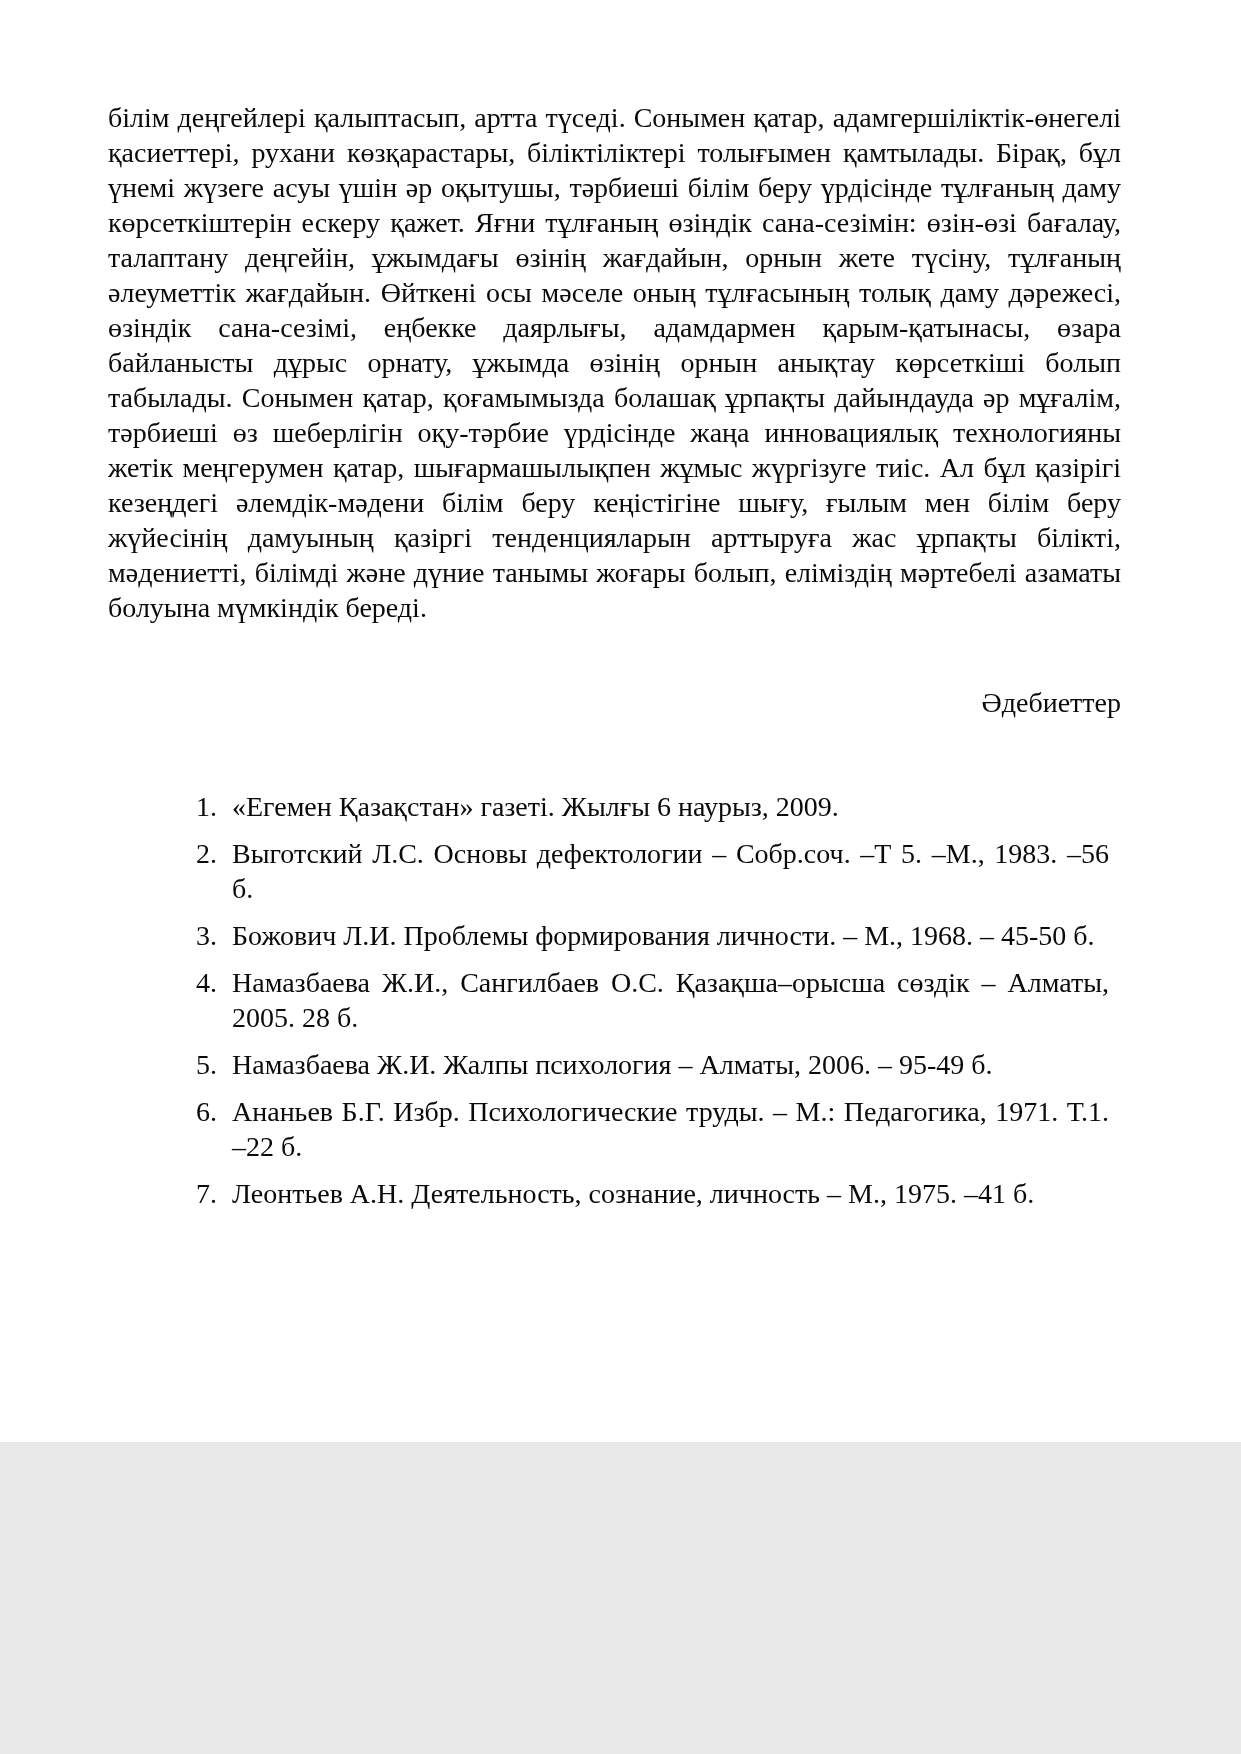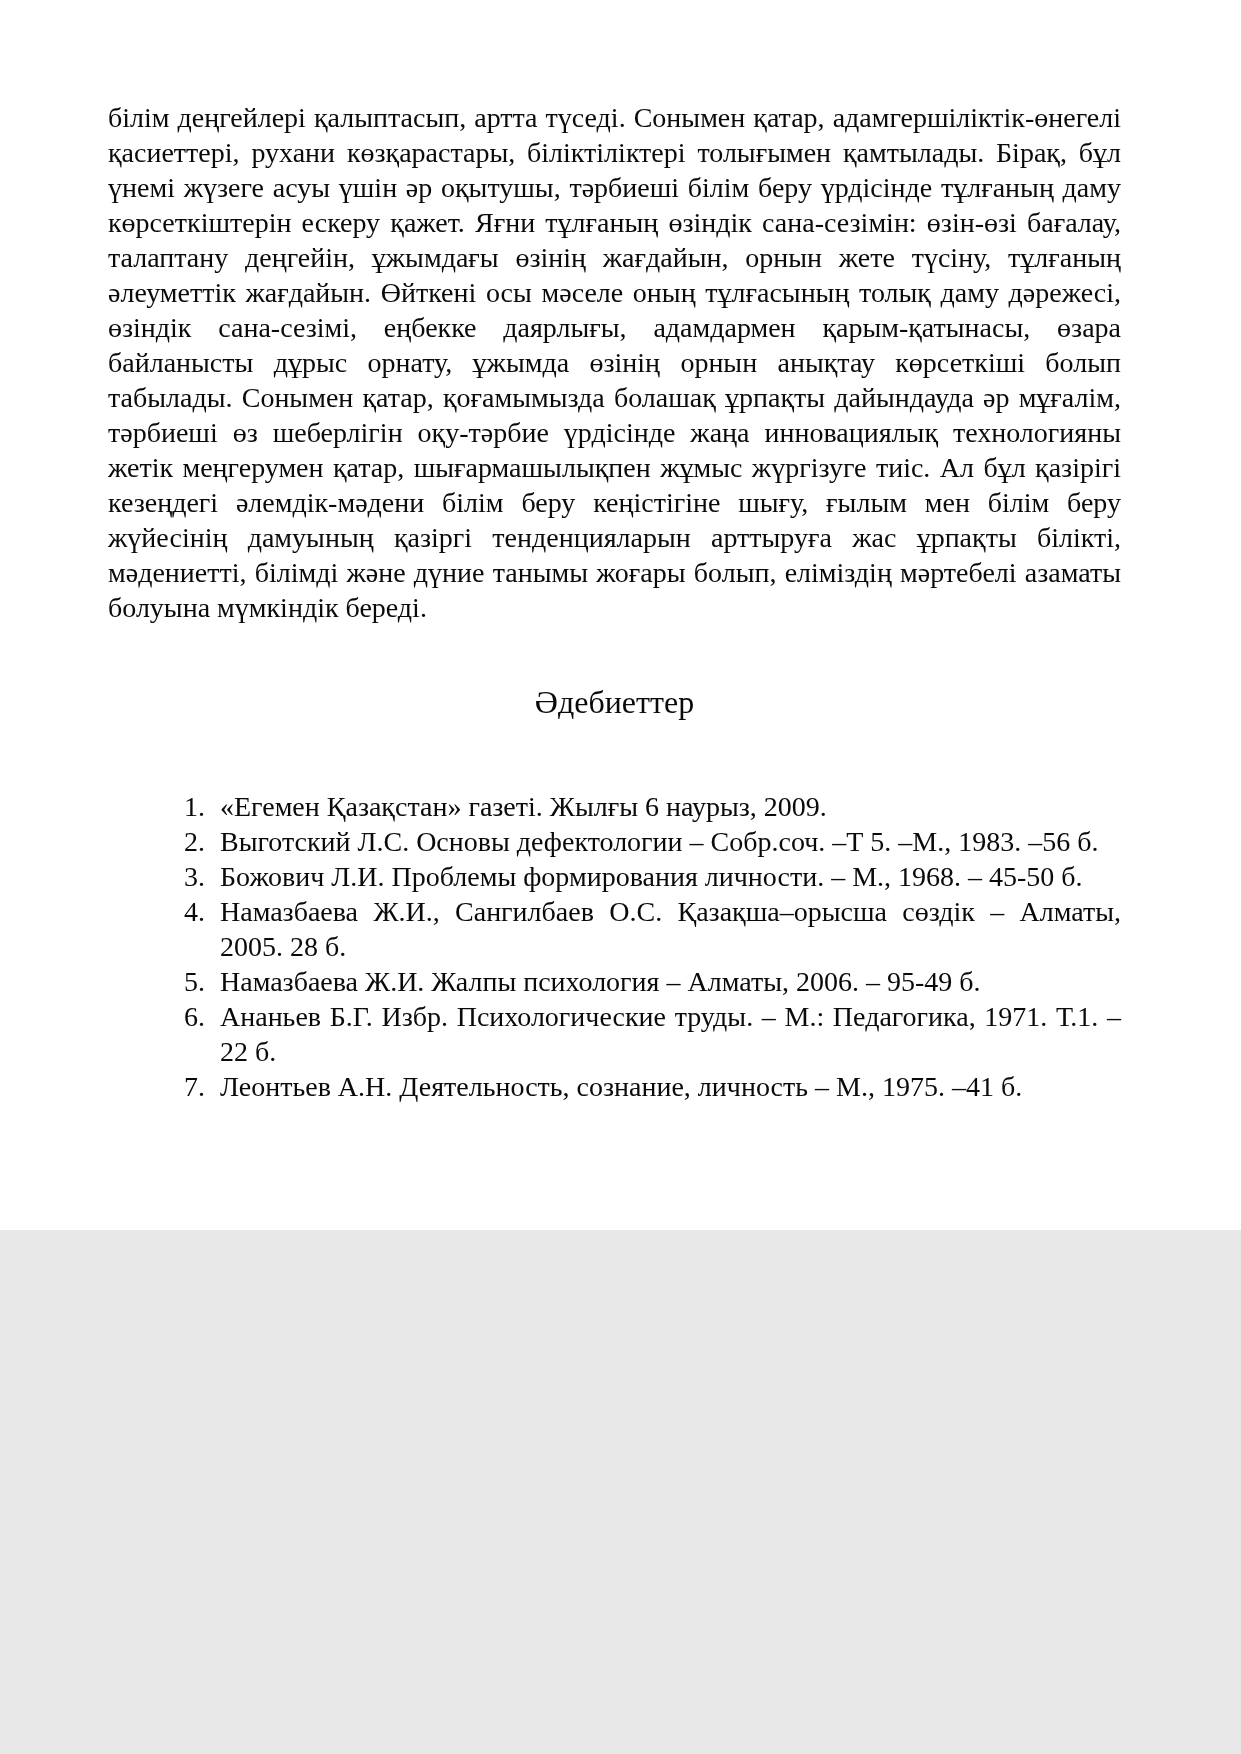--- a/index.html
+++ b/index.html
@@ -3,51 +3,51 @@
 <meta charset="utf-8">
 <style>
   html, body {
     margin: 0;
     padding: 0;
     background: #e8e8e8;
   }
   .page {
     position: relative;
     width: 1241px;
-    height: 1230px;
+    height: 1442px;
     margin: 0 auto;
     background: #ffffff;
     box-sizing: border-box;
     padding: 100px 120px 0 108px;
     font-family: "Liberation Serif", "DejaVu Serif", serif;
     font-size: 28px;
     line-height: 35px;
     color: #0a0a0a;
     overflow: hidden;
   }
   .body-text {
     margin: 0;
     text-align: justify;
     text-justify: inter-word;
   }
   .references-heading {
     margin: 60px 0 9px 0;
-    font-size: 32px;
+    font-size: 28px;
     font-weight: normal;
-    text-align: center;
+    text-align: right;
   }
   ol.references {
     margin: 69px 0 0 0;
     padding: 0 0 0 104px;
     list-style-type: decimal;
     text-align: justify;
     text-justify: inter-word;
   }
   ol.references li {
-    margin: 0;
+    margin: 12px;
     padding-left: 8px;
   }
 </style>
 </head>
 <body>
 
 <div class="page">
 
   <p class="body-text">білім деңгейлері қалыптасып, артта түседі. Сонымен қатар, адамгершіліктік-өнегелі қасиеттері, рухани көзқарастары, біліктіліктері толығымен қамтылады. Бірақ, бұл үнемі жүзеге асуы үшін әр оқытушы, тәрбиеші білім беру үрдісінде тұлғаның даму көрсеткіштерін ескеру қажет. Яғни тұлғаның өзіндік сана-сезімін: өзін-өзі бағалау, талаптану деңгейін, ұжымдағы өзінің жағдайын, орнын жете түсіну, тұлғаның әлеуметтік жағдайын. Өйткені осы мәселе оның тұлғасының толық даму дәрежесі, өзіндік сана-сезімі, еңбекке даярлығы, адамдармен қарым-қатынасы, өзара байланысты дұрыс орнату, ұжымда өзінің орнын анықтау көрсеткіші болып табылады. Сонымен қатар, қоғамымызда болашақ ұрпақты дайындауда әр мұғалім, тәрбиеші өз шеберлігін оқу-тәрбие үрдісінде жаңа инновациялық технологияны жетік меңгерумен қатар, шығармашылықпен жұмыс жүргізуге тиіс. Ал бұл қазірігі кезеңдегі әлемдік-мәдени білім беру кеңістігіне шығу, ғылым мен білім беру жүйесінің дамуының қазіргі тенденцияларын арттыруға жас ұрпақты білікті, мәдениетті, білімді және дүние танымы жоғары болып, еліміздің мәртебелі азаматы болуына мүмкіндік береді.</p>
 

